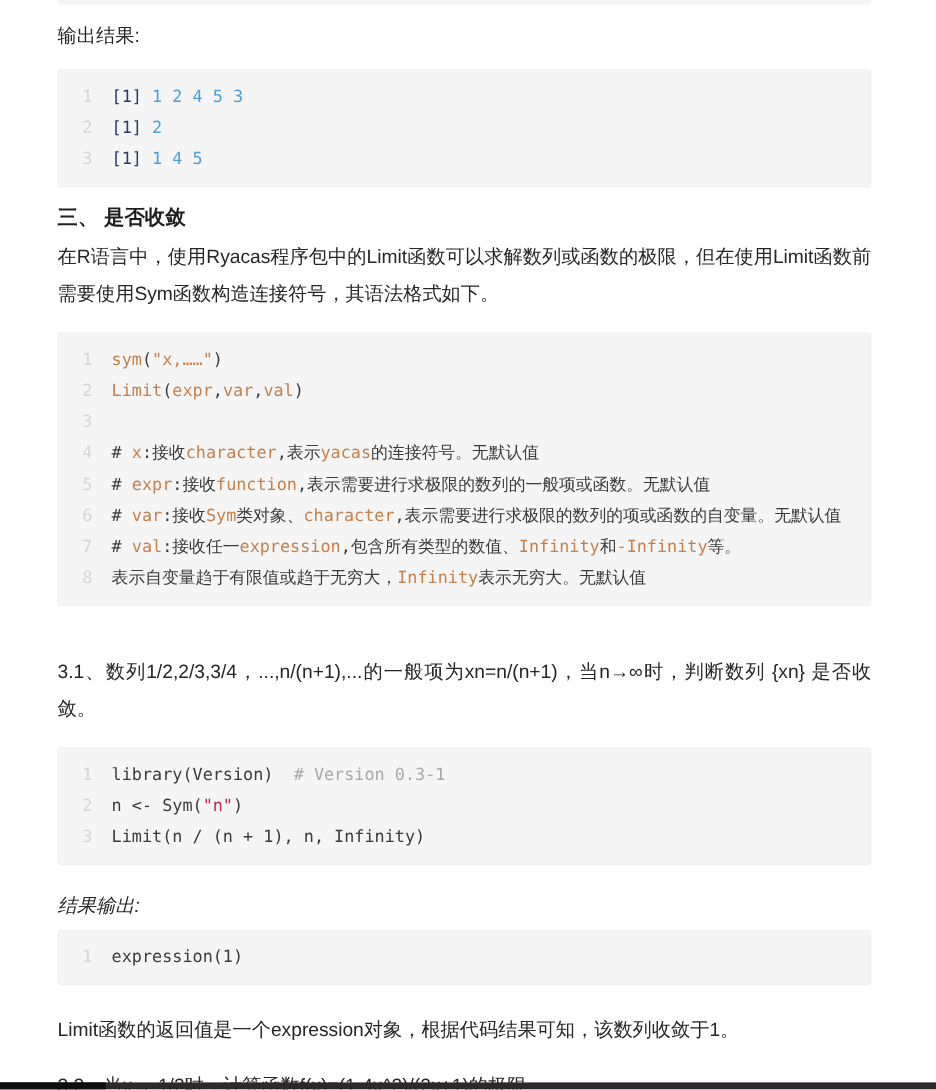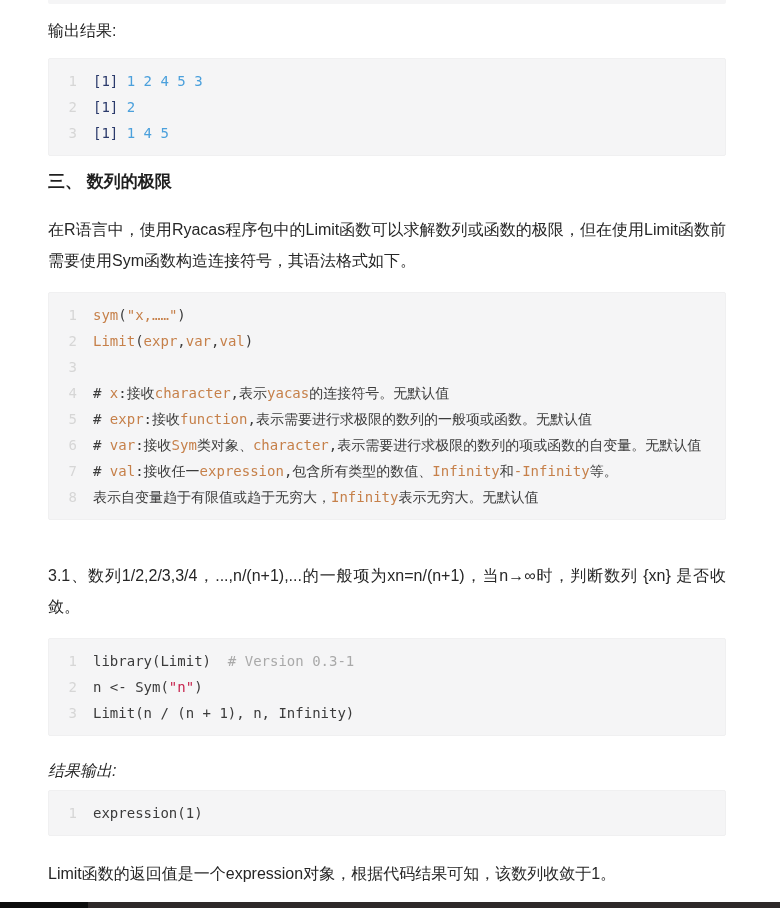--- a/index.html
+++ b/index.html
@@ -37,21 +37,21 @@
     line-height: 24px;
     font-weight: bold;
     color: #1f1f1f;
   }
   .para {
     font-size: 16px;
     line-height: 31px;
     color: #262626;
     text-align: justify;
   }
-  .para.intro   { margin-top: 20px; }
+  .para.intro   { margin-top: 5px; }
   .para.p31     { margin-top: 40px; }
   .para.result  { margin-top: 22px; }
   .para.p32     { margin-top: 16px; }
   .code-block {
     background: #f5f5f6;
     border: 1px solid #f0f0f1;
     border-radius: 2px;
     padding: 9px 10px;
     font-family: "DejaVu Sans Mono", "Liberation Mono", monospace;
     font-size: 14px;
@@ -106,39 +106,39 @@
     <div class="top-strip"></div>
 
     <div class="label">输出结果:</div>
 
     <div class="code-block b1">
         <div class="code-line"><span class="ln">1</span><span class="code-text"><span class="tok-k">[1]</span><span class="tok-p"> </span><span class="tok-b">1 2 4 5 3</span></span></div>
         <div class="code-line"><span class="ln">2</span><span class="code-text"><span class="tok-k">[1]</span><span class="tok-p"> </span><span class="tok-b">2</span></span></div>
         <div class="code-line"><span class="ln">3</span><span class="code-text"><span class="tok-k">[1]</span><span class="tok-p"> </span><span class="tok-b">1 4 5</span></span></div>
       </div>
 
-    <div class="heading">三、 数列的极限</div>
+    <div class="heading">三、 是否收敛</div>
 
     <p class="para intro">在R语言中，使用Ryacas程序包中的Limit函数可以求解数列或函数的极限，但在使用Limit函数前需要使用Sym函数构造连接符号，其语法格式如下。</p>
 
     <div class="code-block b2">
         <div class="code-line"><span class="ln">1</span><span class="code-text"><span class="tok-o">sym</span><span class="tok-p">(</span><span class="tok-o">"x,……"</span><span class="tok-p">)</span></span></div>
         <div class="code-line"><span class="ln">2</span><span class="code-text"><span class="tok-o">Limit</span><span class="tok-p">(</span><span class="tok-o">expr</span><span class="tok-p">,</span><span class="tok-o">var</span><span class="tok-p">,</span><span class="tok-o">val</span><span class="tok-p">)</span></span></div>
         <div class="code-line"><span class="ln">3</span><span class="code-text"></span></div>
         <div class="code-line"><span class="ln">4</span><span class="code-text"><span class="tok-p"># </span><span class="tok-o">x</span><span class="tok-p">:接收</span><span class="tok-o">character</span><span class="tok-p">,表示</span><span class="tok-o">yacas</span><span class="tok-p">的连接符号。无默认值</span></span></div>
         <div class="code-line"><span class="ln">5</span><span class="code-text"><span class="tok-p"># </span><span class="tok-o">expr</span><span class="tok-p">:接收</span><span class="tok-o">function</span><span class="tok-p">,表示需要进行求极限的数列的一般项或函数。无默认值</span></span></div>
         <div class="code-line"><span class="ln">6</span><span class="code-text"><span class="tok-p"># </span><span class="tok-o">var</span><span class="tok-p">:接收</span><span class="tok-o">Sym</span><span class="tok-p">类对象、</span><span class="tok-o">character</span><span class="tok-p">,表示需要进行求极限的数列的项或函数的自变量。无默认值</span></span></div>
         <div class="code-line"><span class="ln">7</span><span class="code-text"><span class="tok-p"># </span><span class="tok-o">val</span><span class="tok-p">:接收任一</span><span class="tok-o">expression</span><span class="tok-p">,包含所有类型的数值、</span><span class="tok-o">Infinity</span><span class="tok-p">和</span><span class="tok-o">-Infinity</span><span class="tok-p">等。</span></span></div>
         <div class="code-line"><span class="ln">8</span><span class="code-text"><span class="tok-p">表示自变量趋于有限值或趋于无穷大，</span><span class="tok-o">Infinity</span><span class="tok-p">表示无穷大。无默认值</span></span></div>
       </div>
 
     <p class="para p31">3.1、数列1/2,2/3,3/4，...,n/(n+1),...的一般项为xn=n/(n+1)，当n→∞时，判断数列 {xn} 是否收敛。</p>
 
     <div class="code-block b3">
-        <div class="code-line"><span class="ln">1</span><span class="code-text"><span class="tok-p">library(Limit)  </span><span class="tok-c"># Version 0.3-1</span></span></div>
+        <div class="code-line"><span class="ln">1</span><span class="code-text"><span class="tok-p">library(Version)  </span><span class="tok-c"># Version 0.3-1</span></span></div>
         <div class="code-line"><span class="ln">2</span><span class="code-text"><span class="tok-p">n &lt;- Sym(</span><span class="tok-s">"n"</span><span class="tok-p">)</span></span></div>
         <div class="code-line"><span class="ln">3</span><span class="code-text"><span class="tok-p">Limit(n / (n + 1), n, Infinity)</span></span></div>
       </div>
 
     <div class="label" style="margin-top:24px;font-style:italic;">结果输出:</div>
 
     <div class="code-block b4">
         <div class="code-line"><span class="ln">1</span><span class="code-text"><span class="tok-p">expression(1)</span></span></div>
       </div>
 

